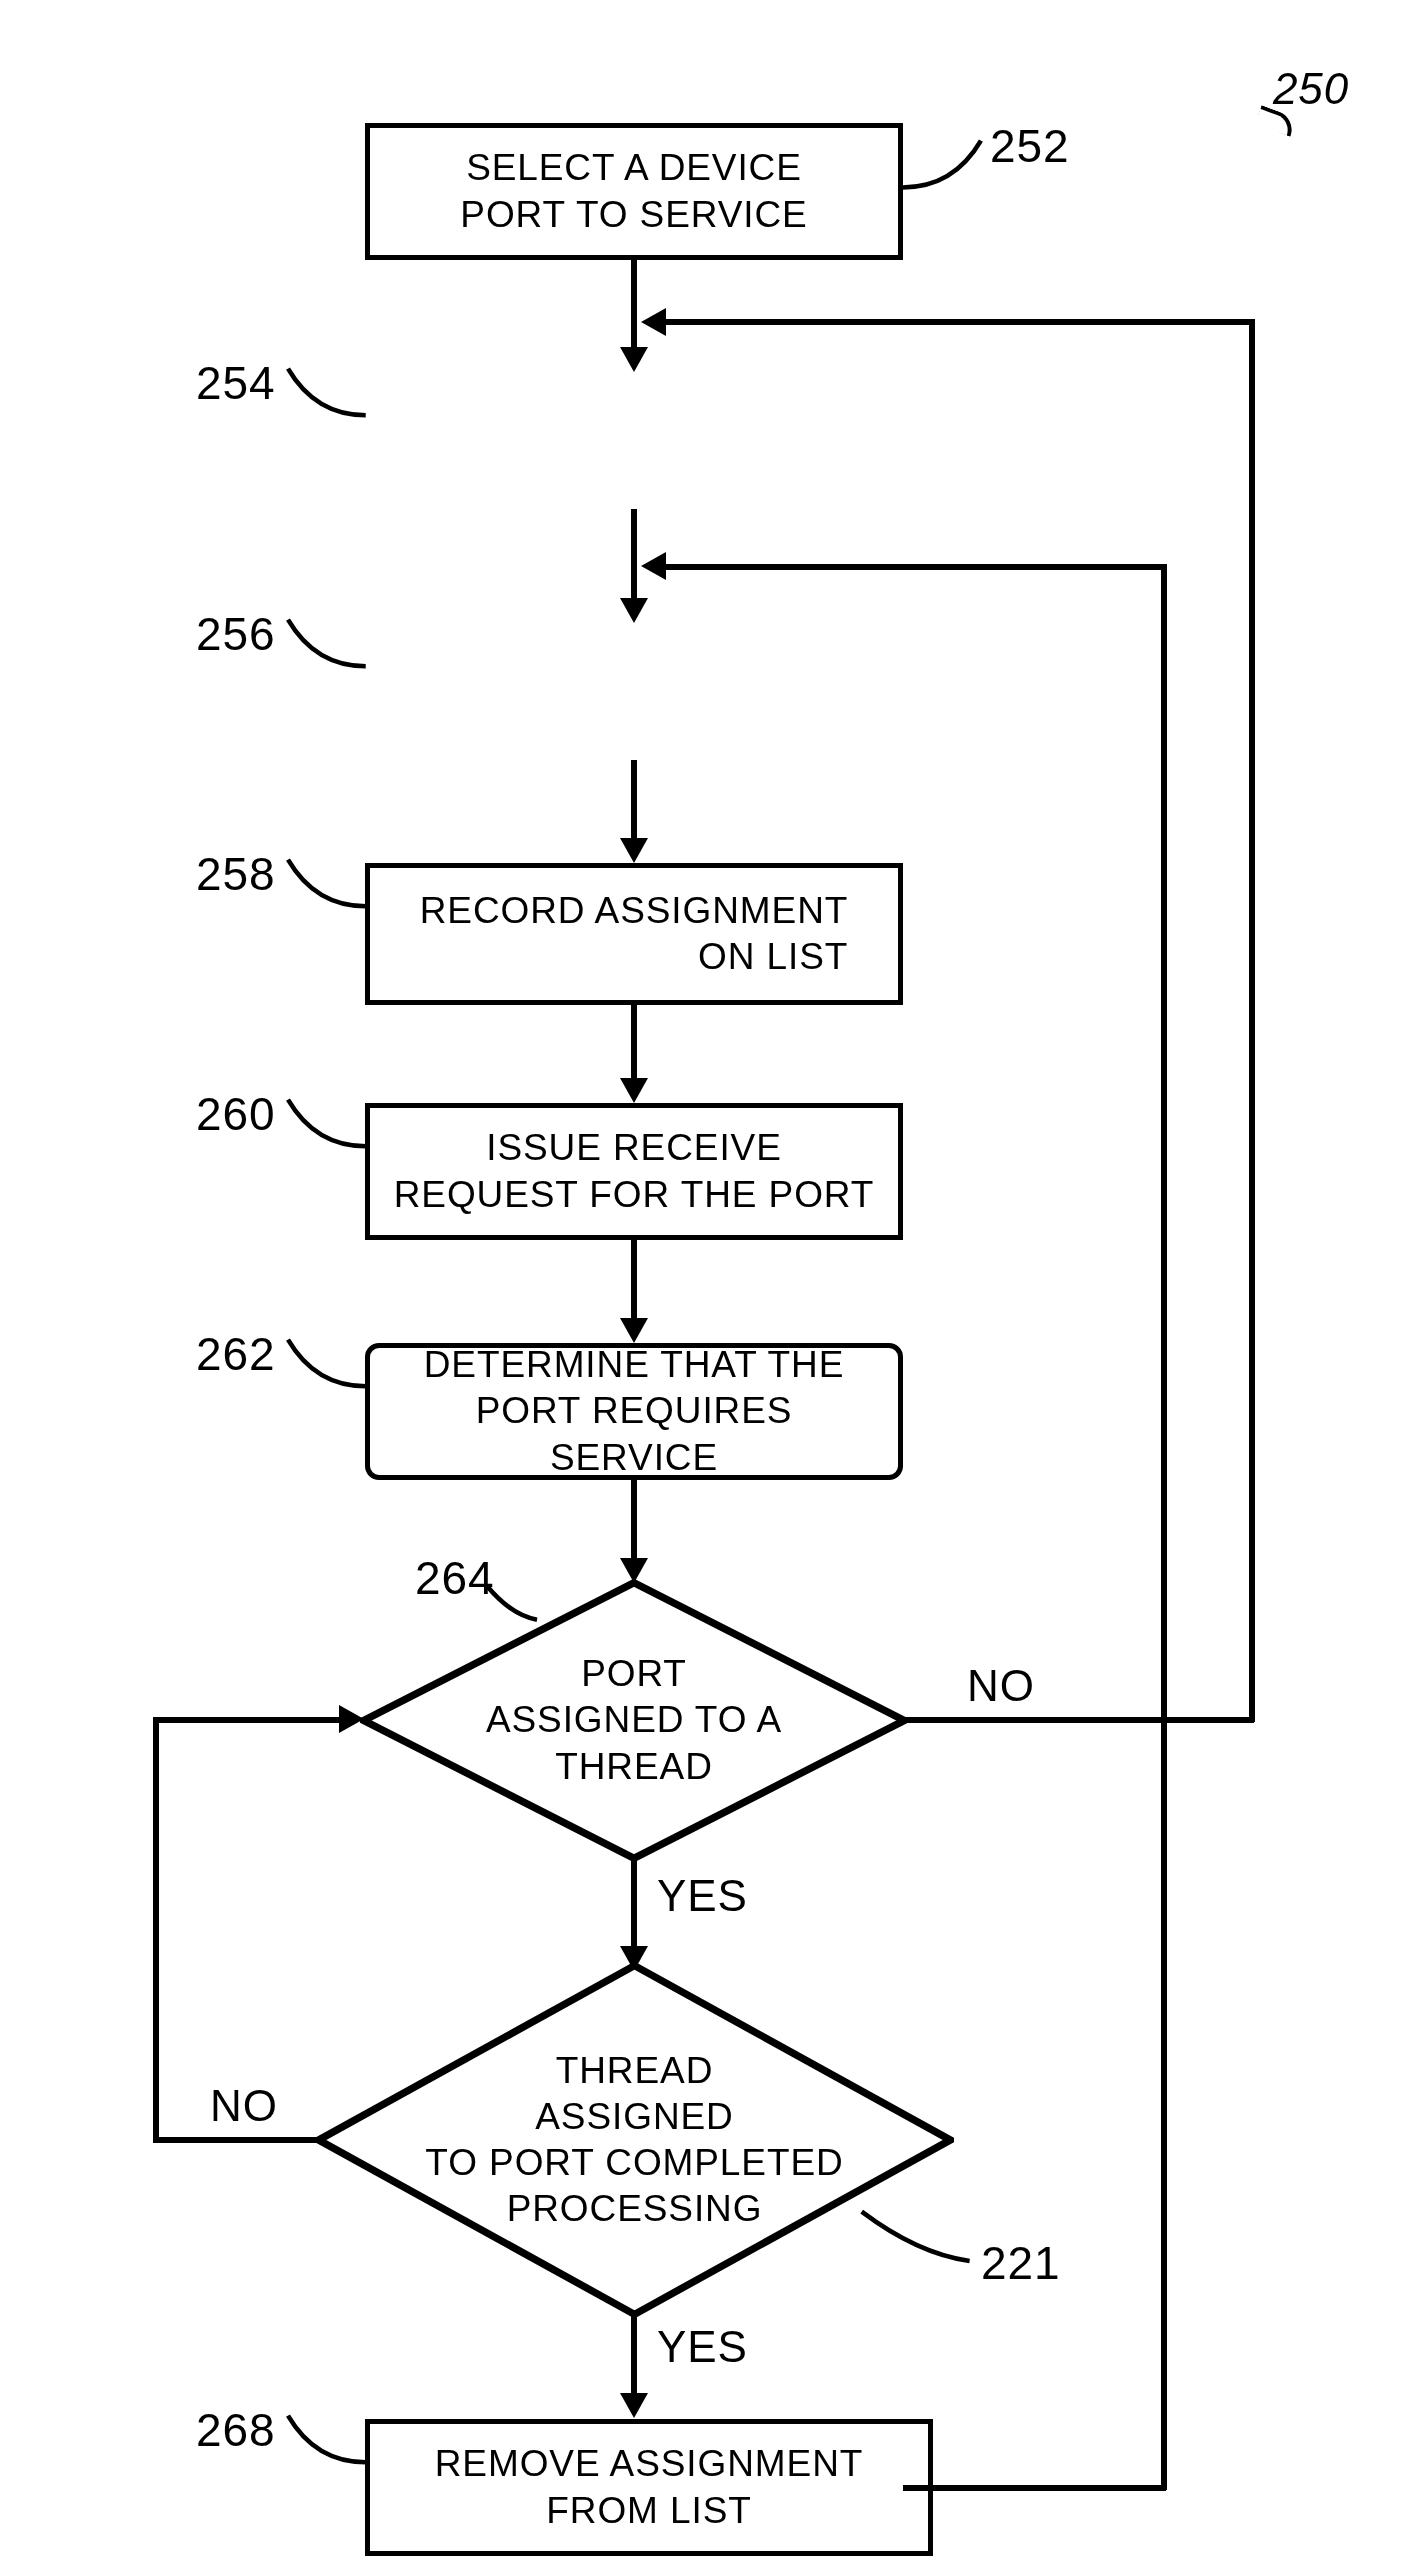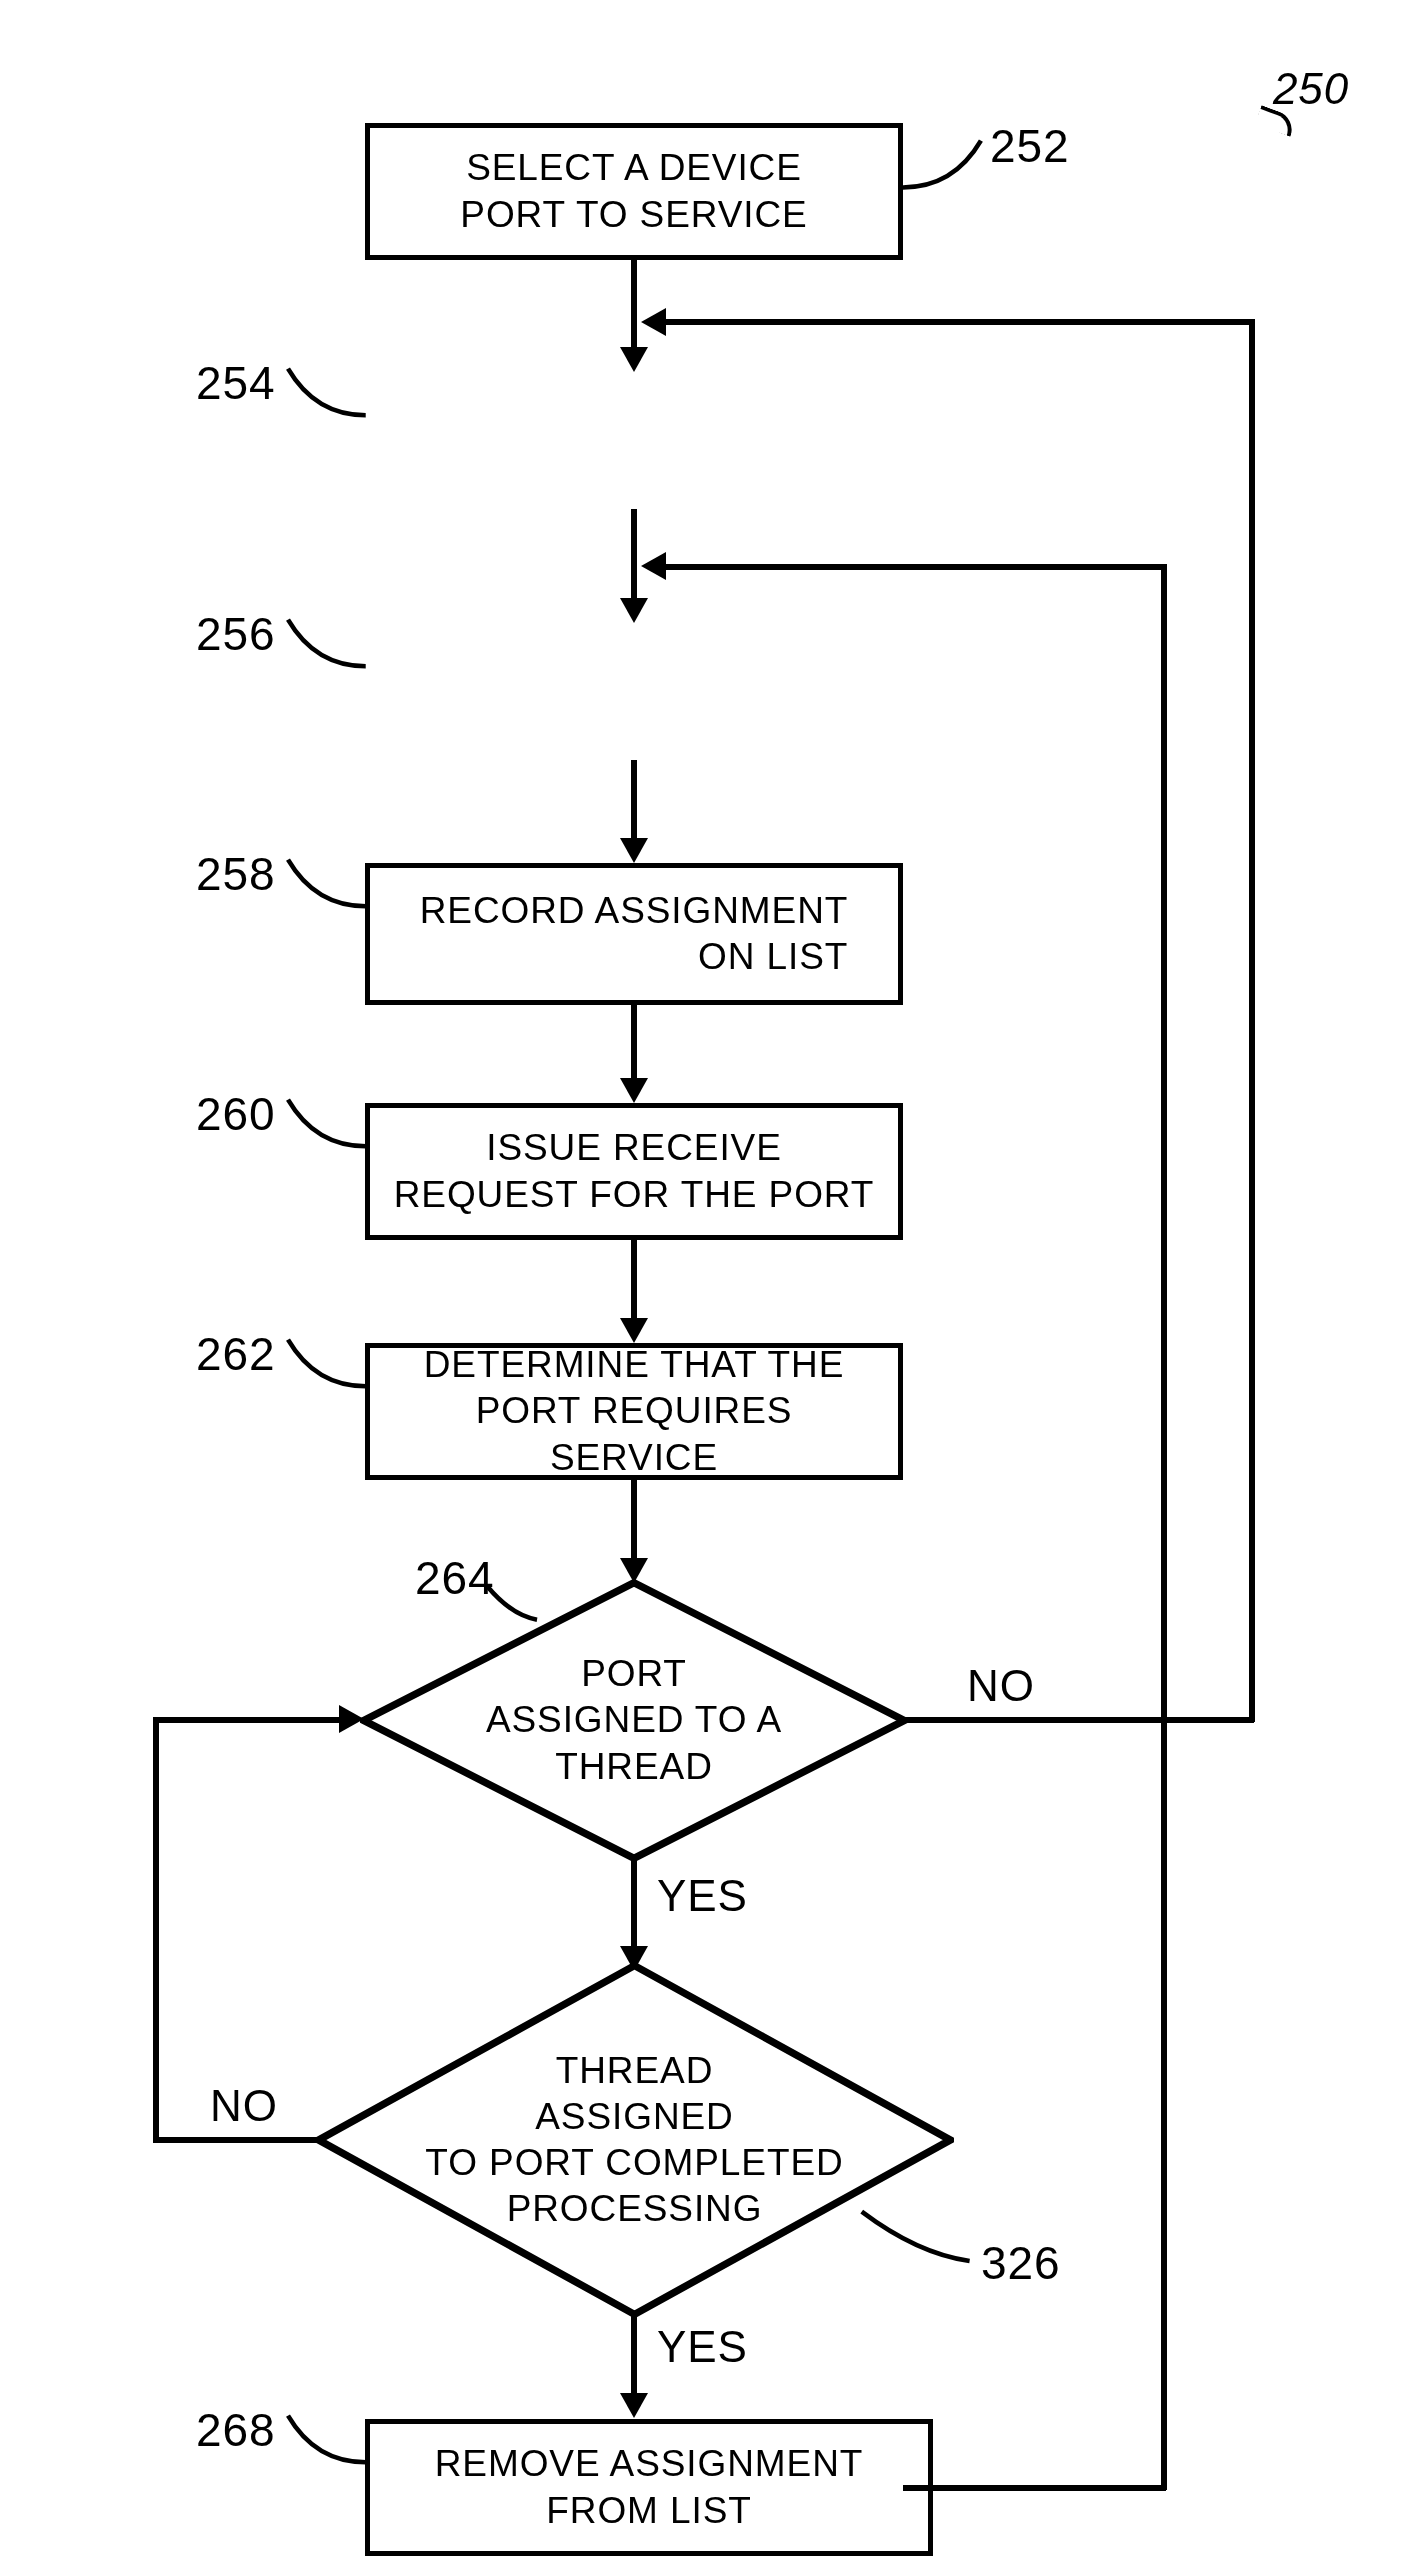--- a/index.html
+++ b/index.html
@@ -76,21 +76,21 @@
 REQUEST FOR THE  PORT</span>
   </div>
   <svg class="curve" style="left:265px; top:1096px;" width="110" height="64" viewBox="0 0 120 70">
       <path d="M110 55 Q55 55 25 4" stroke="#000" stroke-width="5" fill="none"></path>
     </svg>
   <div class="ref" style="left:196px; top:1087px;">260</div>
 
   <div class="arrow-line" style="left:631px; top:1240px; width:5.5px; height:80px;"></div>
   <div class="arrow-head down" style="left:620px; top:1318px;"></div>
 
-  <div class="node-box" style="left:365px; top:1343px; width:538px; height:137px;">
+  <div class="node-box" style="left:365px; top:1343px; width:538px; height:137px;border-radius:14px;">
     <span style="white-space:pre-line;">DETERMINE THAT THE
 PORT REQUIRES SERVICE</span>
   </div>
   <svg class="curve" style="left:265px; top:1336px;" width="110" height="64" viewBox="0 0 120 70">
       <path d="M110 55 Q55 55 25 4" stroke="#000" stroke-width="5" fill="none"></path>
     </svg>
   <div class="ref" style="left:196px; top:1327px;">262</div>
 
   <div class="arrow-line" style="left:631px; top:1480px; width:5.5px; height:80px;"></div>
   <div class="arrow-head down" style="left:620px; top:1558px;"></div>
@@ -127,21 +127,21 @@
     <div class="dtext">
         <span style="white-space:pre-line;">THREAD
 ASSIGNED
 TO PORT COMPLETED
 PROCESSING</span>
       </div>
   </div>
   <svg class="curve" style="left:858px; top:2208px;" width="119" height="64" viewBox="0 0 130 70">
       <path d="M4 4 Q65 50 122 58" stroke="#000" stroke-width="5" fill="none"></path>
     </svg>
-  <div class="ref" style="left:981px; top:2236px;">326</div>
+  <div class="ref" style="left:981px; top:2236px;">221</div>
 
   <div class="label" style="left:210px; top:2081px;">NO</div>
   <div class="arrow-line" style="left:153px; top:2137px; width:167px; height:5.5px;"></div>
   <div class="arrow-line" style="left:153px; top:1717px; width:5.5px; height:425px;"></div>
   <div class="arrow-line" style="left:153px; top:1717px; width:187px; height:5.5px;"></div>
   <div class="arrow-head right" style="left:339px; top:1705px;"></div>
 
   <div class="label" style="left:657px; top:2322px;">YES</div>
   <div class="arrow-line" style="left:631px; top:2314px; width:5.5px; height:82px;"></div>
   <div class="arrow-head down" style="left:620px; top:2393px;"></div>

